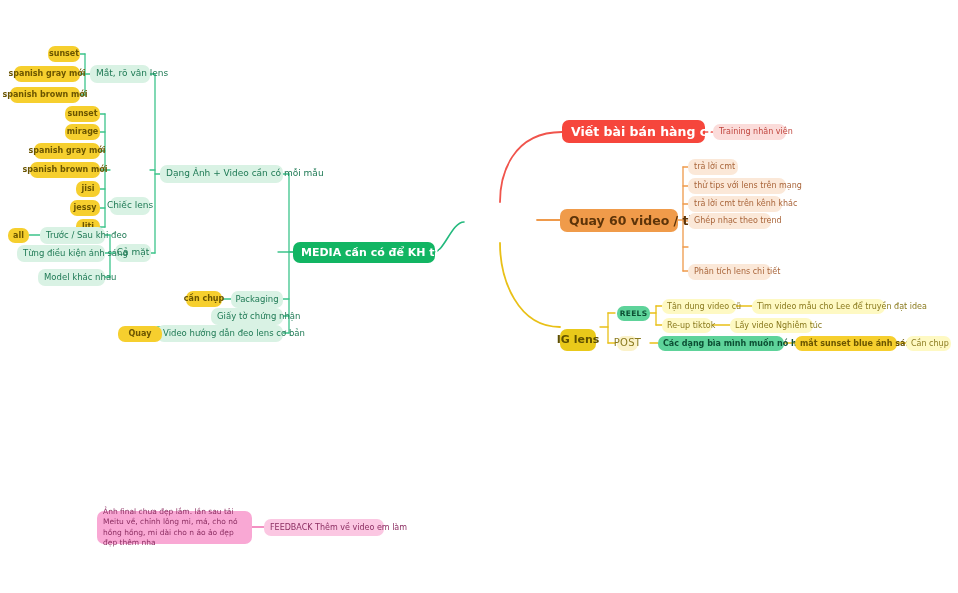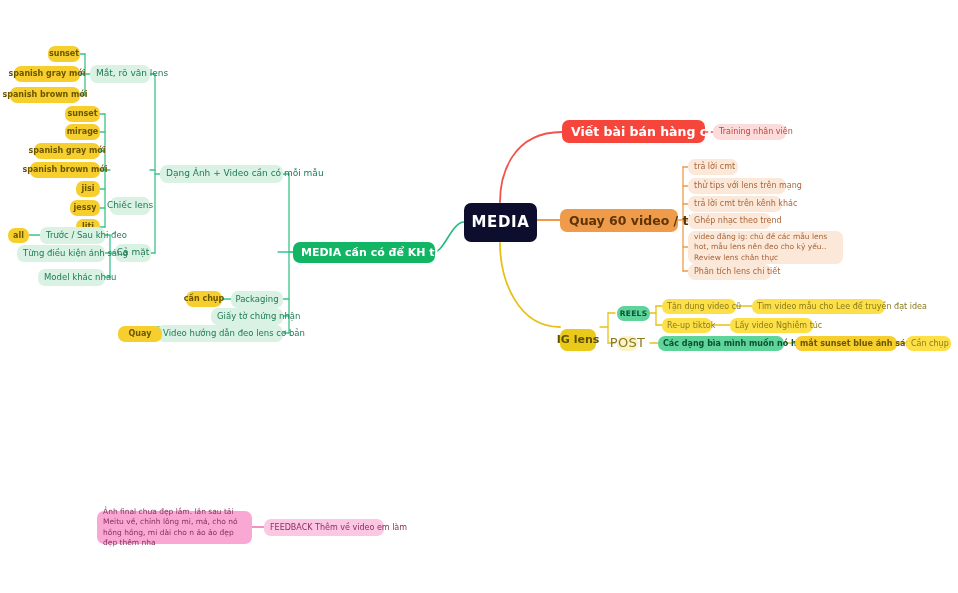--- a/index.html
+++ b/index.html
@@ -20,21 +20,21 @@
   .node.multi{white-space:normal;align-items:center;}
 
   
   .n-root{background:#0d0d2e;color:#ffffff;font-size:15px;font-weight:600;
           letter-spacing:.6px;border-radius:7px;justify-content:center;}
   .n-greenDark{background:#12b563;color:#ffffff;font-weight:600;}
   .n-greenMid{background:#5ed39a;color:#0c4f33;font-weight:600;}
   .n-greenPale{background:#d9f2e4;color:#1f7a55;}
   .n-yellow{background:#f6cf2e;color:#6b5500;font-weight:600;}
   .n-yellowDeep{background:#e9c91a;color:#5f5000;font-weight:700;}
-  .n-cream{background:#fde047;color:#8a7a1e;}
+  .n-cream{background:#fef9c3;color:#8a7a1e;}
   .n-creamWarm{background:#fbf2c9;color:#8a7a1e;}
   .n-red{background:#f6463c;color:#ffffff;font-weight:600;font-size:12.5px;}
   .n-redPale{background:#fbdcda;color:#c0463f;}
   .n-orange{background:#f09b4a;color:#5d3409;font-weight:600;font-size:12.5px;}
   .n-orangePale{background:#fbe8d8;color:#a9653a;}
   .n-pink{background:#f9a8d4;color:#8d2f63;}
   .n-pinkPale{background:#fbc7e2;color:#8d2f63;}
 </style>
 </head>
 <body>
@@ -116,21 +116,20 @@
       <path d="M712,325 L730,325" stroke="#e9c017"></path>
 
       <path d="M650,343 L658,343" stroke="#e9c017"></path>
       <path d="M784,343 L795,343" stroke="#e9c017"></path>
       <path d="M897,343 L906,343" stroke="#e9c017"></path>
 
       <path d="M252,527 L264,527" stroke="#f06eb0" stroke-width="1.6"></path>
     </g>
   </svg>
 
-  <div class="node n-root" style="left:464px;top:203px;width:73px;height:39px;">MEDIA</div>
 
   <div class="node n-greenDark" style="left:293px;top:242px;width:142px;height:21px;padding:0 8px;font-size:11px;">MEDIA cần có để KH tin tưởng</div>
 
   <div class="node n-greenPale" style="left:160px;top:165px;width:123px;height:18px;padding:0 6px;font-size:9px;">Dạng Ảnh + Video cần có mỗi mẫu</div>
 
   <div class="node n-greenPale" style="left:90px;top:65px;width:60px;height:18px;padding:0 6px;font-size:9px;">Mắt, rõ vân lens</div>
   <div class="node n-yellow" style="left:48px;top:46px;width:32px;height:16px;padding:0 5px;font-size:8px;justify-content:center;">sunset</div>
   <div class="node n-yellow" style="left:14px;top:66px;width:66px;height:16px;padding:0 5px;font-size:8px;justify-content:center;">spanish gray mới</div>
   <div class="node n-yellow" style="left:10px;top:87px;width:70px;height:16px;padding:0 5px;font-size:8px;justify-content:center;">spanish brown mới</div>
 
@@ -156,32 +155,31 @@
   <div class="node n-yellow" style="left:118px;top:326px;width:44px;height:16px;padding:0 5px;font-size:8px;justify-content:center;">Quay</div>
 
   <div class="node n-red" style="left:562px;top:120px;width:143px;height:23px;padding:0 9px;">Viết bài bán hàng chất lượng</div>
   <div class="node n-redPale" style="left:713px;top:124px;width:73px;height:16px;padding:0 6px;font-size:8px;">Training nhân viên</div>
 
   <div class="node n-orange" style="left:560px;top:209px;width:118px;height:23px;padding:0 9px;">Quay 60 video / tháng</div>
   <div class="node n-orangePale" style="left:688px;top:159px;width:50px;height:16px;padding:0 6px;font-size:8px;">trả lời cmt</div>
   <div class="node n-orangePale" style="left:688px;top:178px;width:98px;height:16px;padding:0 6px;font-size:8px;">thử tips với lens trên mạng</div>
   <div class="node n-orangePale" style="left:688px;top:196px;width:94px;height:16px;padding:0 6px;font-size:8px;">trả lời cmt trên kênh khác</div>
   <div class="node n-orangePale" style="left:688px;top:213px;width:83px;height:16px;padding:0 6px;font-size:8px;">Ghép nhạc theo trend</div>
-  <div class="node n-orangePale multi" style="left:688px;top:231px;width:155px;height:33px;padding:3px 6px;font-size:7.5px;line-height:1.35;">video đăng ig: chủ đề các mẫu lens hot, mẫu lens nên đeo cho kỷ yếu.. Review lens chân thực</div>
   <div class="node n-orangePale" style="left:688px;top:264px;width:83px;height:16px;padding:0 6px;font-size:8px;">Phân tích lens chi tiết</div>
 
   <div class="node n-yellowDeep" style="left:560px;top:316px;width:36px;height:22px;padding:0 8px;font-size:11px;justify-content:center;margin-top:13px;">IG lens</div>
 
   <div class="node n-greenMid" style="left:617px;top:306px;width:33px;height:15px;padding:0 5px;font-size:7.5px;justify-content:center;letter-spacing:.3px;">REELS</div>
   <div class="node n-cream" style="left:662px;top:299px;width:74px;height:15px;padding:0 5px;font-size:8px;">Tận dụng video cũ</div>
   <div class="node n-cream" style="left:752px;top:299px;width:133px;height:15px;padding:0 5px;font-size:8px;">Tìm video mẫu cho Lee để truyền đạt idea</div>
   <div class="node n-cream" style="left:662px;top:318px;width:50px;height:15px;padding:0 5px;font-size:8px;">Re-up tiktok</div>
   <div class="node n-cream" style="left:730px;top:318px;width:83px;height:15px;padding:0 5px;font-size:8px;">Lấy video Nghiêm túc</div>
 
-  <div class="node n-creamWarm" style="left:617px;top:336px;width:21px;height:15px;padding:0 2px;font-size:13px;justify-content:center;letter-spacing:.3px;">POST</div>
+  <div class="node n-creamWarm" style="left:617px;top:336px;width:21px;height:15px;padding:0 2px;font-size:10px;justify-content:center;letter-spacing:.3px;">POST</div>
   <div class="node n-greenMid" style="left:658px;top:336px;width:126px;height:15px;padding:0 5px;font-size:8px;">Các dạng bìa mình muốn nó hiện lên</div>
   <div class="node n-yellow" style="left:795px;top:336px;width:102px;height:15px;padding:0 5px;font-size:8px;">mắt sunset blue ánh sáng tốt</div>
   <div class="node n-cream" style="left:906px;top:336px;width:45px;height:15px;padding:0 5px;font-size:8px;">Cần chụp</div>
 
   <div class="node n-pink multi" style="left:97px;top:511px;width:155px;height:33px;padding:3px 6px;font-size:7.5px;line-height:1.4;">Ảnh final chưa đẹp lắm. lần sau tải Meitu về, chỉnh lông mi, má, cho nó hồng hồng, mi dài cho n ảo ảo đẹp đẹp thêm nha</div>
   <div class="node n-pinkPale" style="left:264px;top:519px;width:120px;height:17px;padding:0 6px;font-size:8px;">FEEDBACK Thêm về video em làm</div>
 
 </div>
 
 </body></html>

